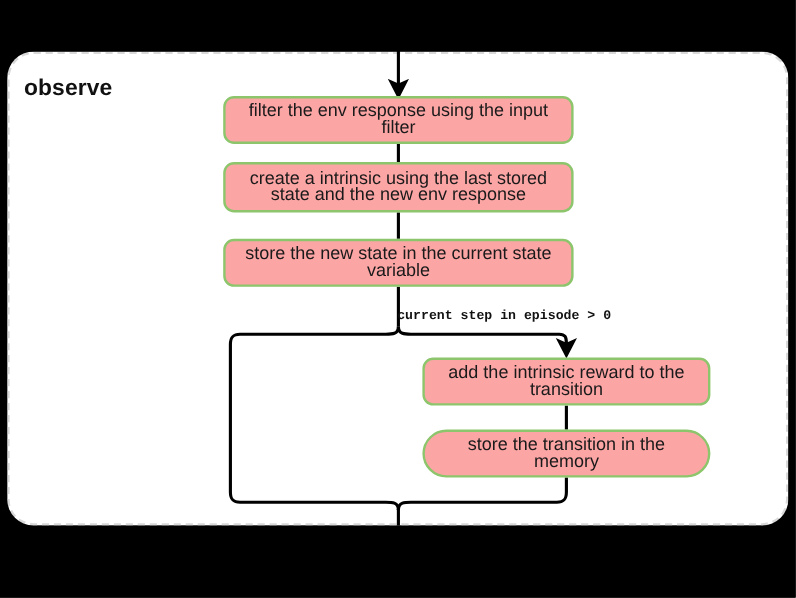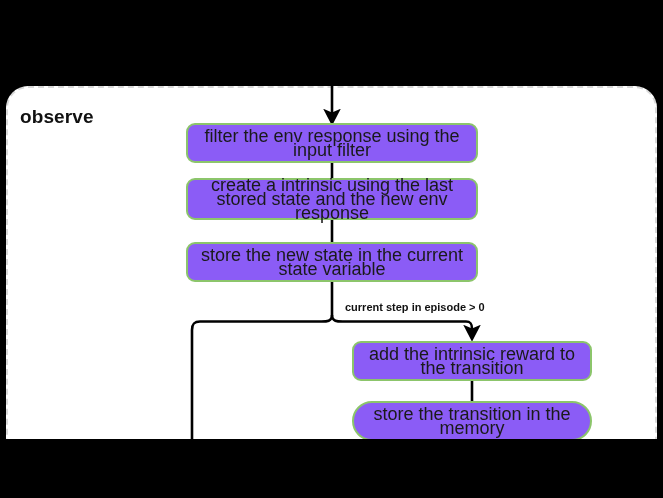--- a/index.html
+++ b/index.html
@@ -4,25 +4,24 @@
 <title>observe flowchart</title>
 <style>
   html, body {
     margin: 0;
     padding: 0;
     background: #000000;
   }
   #stage {
     position: relative;
     width: 663px;
-    height: 396px;
+    height: 498px;
     background: #000000;
     overflow: hidden;
     font-family: "Liberation Sans", sans-serif;
-    margin-top: 43px;
   }
   
   #scope-frame {
     position: absolute;
     left: 6px;
     top: 43px;
     width: 651px;
     height: 395px;
     background: #ffffff;
     border: 2px dashed #d9d9d9;
@@ -45,29 +44,29 @@
     left: 0;
     top: 0;
     width: 663px;
     height: 498px;
     pointer-events: none;
   }
   
   .node {
     position: absolute;
     box-sizing: border-box;
-    background: #8b5cf6;
+    background: #fca5a5;
     border: 2px solid #8cc56b;
     border-radius: 9px;
     display: flex;
     align-items: center;
     justify-content: flex-start;
     text-align: center;
     color: #1a1a1a;
-    font-size: 18px;
+    font-size: 15px;
     line-height: 14px;
     padding: 2px 10px;
   }
   .node span {
     display: block;
   }
   
   .edge-label {
     position: absolute;
     font-size: 11px;
@@ -127,15 +126,15 @@
   </div>
 
   <div class="node" style="left:352px; top:298px; width:240px; height:40px;">
     <span>add the intrinsic reward to the transition</span>
   </div>
 
   <div class="node" style="left:352px; top:358px; width:240px; height:40px;border-radius:20px;">
     <span>store the transition in the memory</span>
   </div>
 
-  <div class="edge-label" style="left:345px; top:258px;">current step in episode &gt; 0</div>
+  <div class="edge-label" style="left:331px; top:258px;font-family:Liberation Mono, monospace;">current step in episode &gt; 0</div>
 
 </div>
 
 </body></html>

